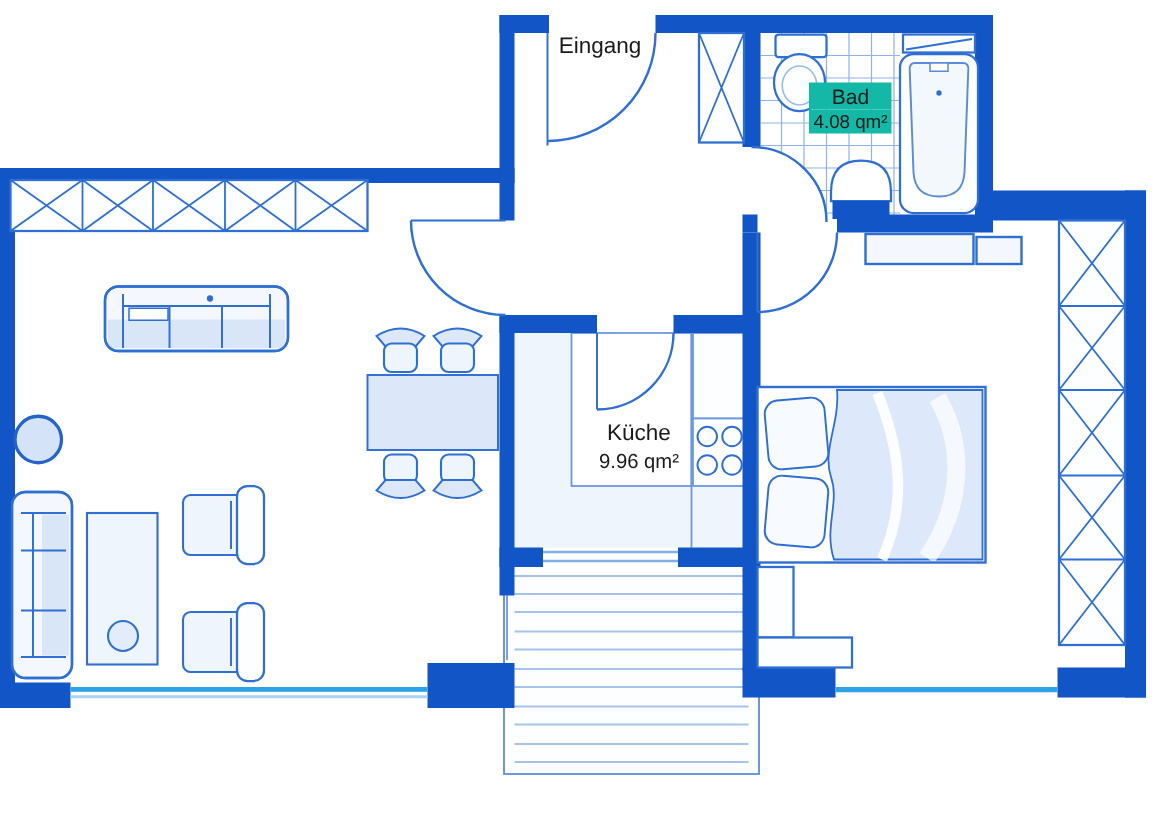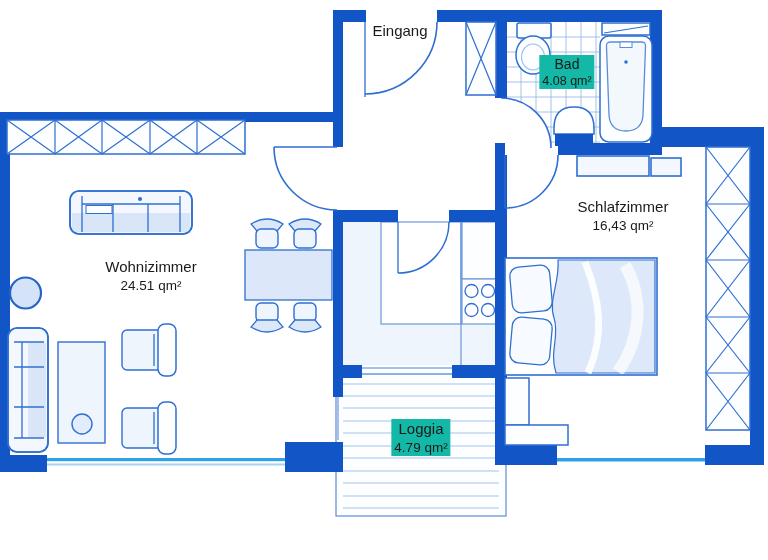--- a/index.html
+++ b/index.html
@@ -12,21 +12,21 @@
   .wb{fill:#fdfeff;stroke:var(--stroke,#2f6fd2);stroke-width:1.5;}
   .fn{fill:#f4f8fe;stroke:var(--stroke,#2f6fd2);stroke-width:1.6;}
   .fn2{fill:#eef5fd;stroke:var(--stroke,#2f6fd2);stroke-width:1.4;}
   .fl{fill:#dce8f9;stroke:var(--stroke,#2f6fd2);stroke-width:1.3;}
   .xl{stroke:var(--stroke,#2f6fd2);stroke-width:1.2;fill:none;}
   .tile{stroke:#8fb3e6;stroke-width:0.8;fill:none;}
   .deck{stroke:#a6c3ec;stroke-width:1.2;fill:none;}
   .win{fill:var(--window,#2da2e6);}
   .room-label{position:absolute;transform:translateX(-50%);text-align:center;white-space:nowrap;color:var(--text,#1a1a1a);line-height:1.3;}
   .rn{font-size:15px;}
-  .ra{font-size:13.5px;}
+  .ra{font-size:13.5px;text-align:right;}
   .small .rn{font-size:14px;}
   .small .ra{font-size:12.5px;}
   .bg .rn,.bg .ra{background:#14b8a6;padding:0 3px;}
 </style>
 </head>
 <body>
 
 <div class="plan">
 <svg width="768" height="560" viewBox="0 0 768 560">
   <defs>
@@ -195,25 +195,17 @@
   </g>
 </svg>
 
   <div class="room-label" style="left:400px;top:21px">
     <div class="rn">Eingang</div>
   </div>
   <div class="room-label small bg" style="left:567px;top:55px">
     <div class="rn">Bad</div>
     <div class="ra">4.08 qm²</div>
   </div>
-  <div class="room-label" style="left:623px;top:197px">
-    <div class="rn">Schlafzimmer</div>
-    <div class="ra">16,43 qm²</div>
-  </div>
-  <div class="room-label" style="left:151px;top:257px">
-    <div class="rn">Wohnizimmer</div>
-    <div class="ra">24.51 qm²</div>
-  </div>
-  <div class="room-label bg" style="left:421px;top:419px">
-    <div class="rn">Loggia</div>
-    <div class="ra">4.79 qm²</div>
+  <div class="room-label" style="left:426px;top:279px">
+    <div class="rn">Küche</div>
+    <div class="ra">9.96 qm²</div>
   </div>
 </div>
 
 </body></html>

